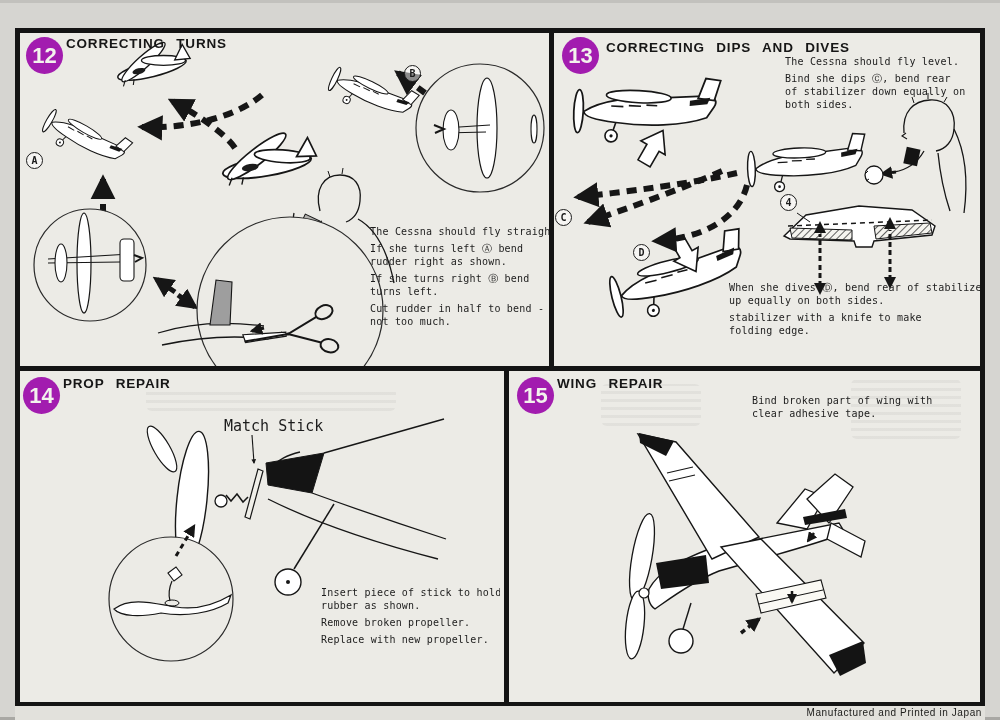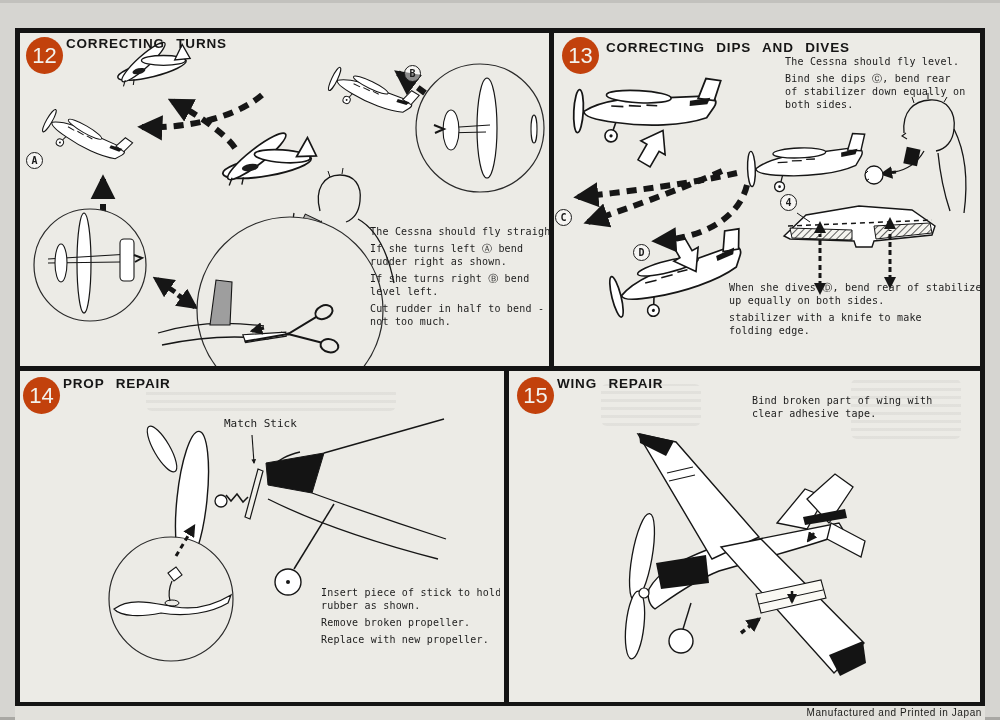--- a/index.html
+++ b/index.html
@@ -6,35 +6,35 @@
   .page{position:relative;width:1000px;height:720px;background:#d6d5d1;overflow:hidden;
         font-family:"Liberation Sans",sans-serif;}
   .edge-top{position:absolute;left:0;top:0;width:1000px;height:3px;background:#c2c1bd;}
   .edge-bottom{position:absolute;left:0;top:717px;width:1000px;height:3px;background:#a9a8a4;}
   .frame{position:absolute;left:15px;top:28px;width:970px;height:679px;
          border:5px solid #141414;background:#ecebe6;box-sizing:border-box;}
   .divider-h{position:absolute;background:#141414;}
   .divider-v{position:absolute;background:#141414;}
   .panel{position:absolute;overflow:hidden;}
   svg.sketch{position:absolute;left:0;top:0;}
-  .badge{position:absolute;width:37px;height:37px;border-radius:50%;background:#c2410c;
+  .badge{position:absolute;width:37px;height:37px;border-radius:50%;background:#a21caf;
          color:#f3f2ed;display:flex;align-items:center;justify-content:center;
-         font-weight:normal;font-size:22px;font-family:"Liberation Sans",sans-serif;}
+         font-weight:bold;font-size:22px;font-family:"Liberation Sans",sans-serif;}
   .panel-title{position:absolute;font-weight:bold;font-size:13.5px;color:#161616;
          letter-spacing:.8px;word-spacing:7px;white-space:nowrap;}
   .tblock{position:absolute;color:#1c1c1c;}
   .tblock .para{margin:0 0 4px 0;}
   .line{font-family:"DejaVu Sans Mono","Liberation Mono",monospace;font-size:10px;
         line-height:13px;white-space:pre;letter-spacing:.2px;}
   .clabel{position:absolute;width:17px;height:17px;border:1.7px solid #1c1c1c;border-radius:50%;
         font-family:"DejaVu Sans Mono",monospace;font-size:10px;font-weight:bold;color:#1c1c1c;
         display:flex;align-items:center;justify-content:center;background:rgba(255,255,255,.5);
         box-sizing:border-box;}
   .callout{position:absolute;font-family:"DejaVu Sans Mono","Liberation Mono",monospace;
-        font-size:11px;color:#1c1c1c;white-space:nowrap;}
+        font-size:15px;color:#1c1c1c;white-space:nowrap;}
   .footer{position:absolute;left:15px;top:706px;width:970px;height:27px;background:#e2e1dc;
         color:#20201e;font-size:10px;letter-spacing:.6px;text-align:right;
         font-family:"Liberation Sans",sans-serif;line-height:13px;padding-right:3px;box-sizing:border-box;}
   .ghost{position:absolute;opacity:.07;border-radius:6px;
         background:repeating-linear-gradient(0deg,#555 0 3px,transparent 3px 8px);}
 </style>
 </head>
 <body>
 
 <div class="page">
@@ -137,21 +137,21 @@
     <div class="tblock" style="left:350px;top:192px;width:178px;">
       <div class="para">
         <div class="line">The Cessna should fly straight.</div>
       </div>
       <div class="para">
         <div class="line">If she turns left Ⓐ bend</div>
         <div class="line">rudder right as shown.</div>
       </div>
       <div class="para">
         <div class="line">If she turns right Ⓑ bend</div>
-        <div class="line">level left.</div>
+        <div class="line">turns left.</div>
       </div>
       <div class="para">
         <div class="line">Cut rudder in half to bend - but</div>
         <div class="line">not too much.</div>
       </div>
     </div>
   </section>
 
   <section class="panel" style="left:554px;top:33px;width:426px;height:333px;">
     <svg class="sketch" width="426" height="333" viewBox="0 0 426 333">

